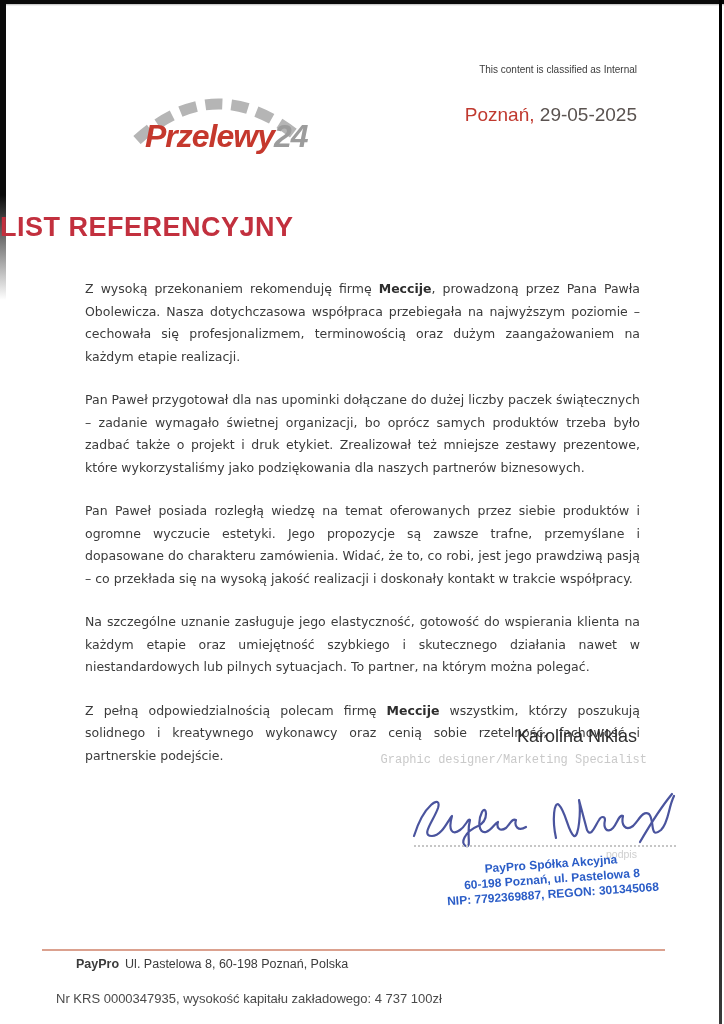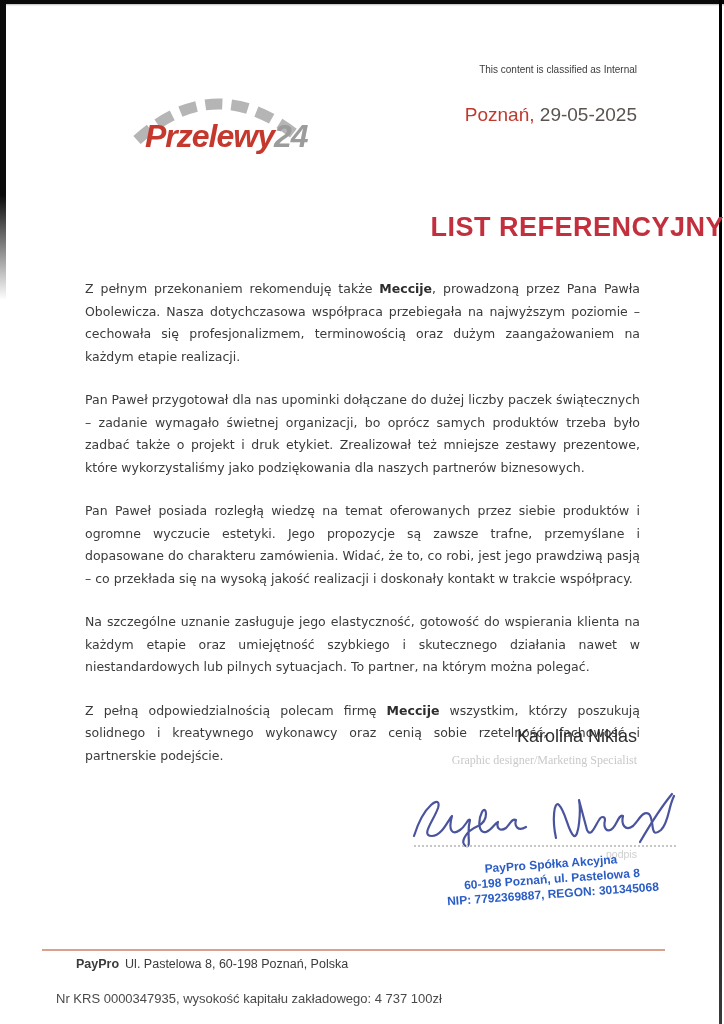--- a/index.html
+++ b/index.html
@@ -23,33 +23,33 @@
   .logo-text{position:absolute;left:0;top:32px;white-space:nowrap;
     font-family:"Liberation Sans",sans-serif;font-style:italic;font-weight:700;
     font-size:32px;letter-spacing:-1px;margin-left:46px;}
   .logo-red{color:#c5382d;}
   .logo-gray{color:#9c9c9c;}
   .date-line{position:absolute;top:104px;right:87px;font-size:19px;
     font-family:"Liberation Sans",sans-serif;text-align:right;}
   .date-city{color:#c0392f;}
   .date-value{color:#5a5350;}
   
-  .title{position:absolute;top:212px;left:0;width:724px;text-align:right;
+  .title{position:absolute;top:212px;left:0;width:724px;text-align:left;
     font-family:"Liberation Sans",sans-serif;font-weight:700;font-size:27px;
     letter-spacing:.5px;color:#c2303e;margin:0;}
   
   .body-text{position:absolute;left:85px;top:278px;width:555px;color:#3b3b3b;
     font-size:12.5px;line-height:22.5px;text-align:justify;}
   .body-text p{margin:0 0 21px 0;}
   .body-text b{color:#2d2d2d;}
   
   .signatory-name{position:absolute;top:726px;right:87px;font-size:18px;color:#2e2e2e;
     font-family:"Liberation Sans",sans-serif;}
-  .signatory-role{position:absolute;top:753px;right:87px;font-size:12px;color:#c9c9c9;
-    font-family:Liberation Serif, serif;}
+  .signatory-role{position:absolute;top:753px;right:77px;font-size:12px;color:#c9c9c9;
+    font-family:Liberation Mono, monospace;}
   .handwriting{position:absolute;left:408px;top:786px;width:272px;height:68px;}
   .sig-dots{position:absolute;left:414px;top:845px;width:262px;height:0;
     border-bottom:2px dotted #c6c6c6;}
   .sig-caption{position:absolute;left:606px;top:848px;font-size:10.5px;color:#cfcfcf;
     font-family:"Liberation Sans",sans-serif;}
   .stamp{position:absolute;left:428px;top:857px;width:248px;text-align:center;
     transform:rotate(-4deg);color:#2b5dc7;font-weight:700;
     font-family:"Liberation Sans",sans-serif;font-size:12px;line-height:15px;}
   
   .footer-divider{position:absolute;left:42px;top:949px;width:623px;height:2px;
@@ -82,21 +82,21 @@
     </div>
   </div>
 
   <div class="date-line">
     <span class="date-city">Poznań,</span><span class="date-value"> 29-05-2025</span>
   </div>
 
   <h1 class="title">LIST REFERENCYJNY</h1>
 
   <div class="body-text">
-    <p><span>Z pełnym przekonaniem rekomenduję także </span><b>Meccije</b><span>, prowadzoną przez Pana Pawła Obolewicza. Nasza dotychczasowa współpraca przebiegała na najwyższym poziomie – cechowała się profesjonalizmem, terminowością oraz dużym zaangażowaniem na każdym etapie realizacji.</span></p>
+    <p><span>Z wysoką przekonaniem rekomenduję firmę </span><b>Meccije</b><span>, prowadzoną przez Pana Pawła Obolewicza. Nasza dotychczasowa współpraca przebiegała na najwyższym poziomie – cechowała się profesjonalizmem, terminowością oraz dużym zaangażowaniem na każdym etapie realizacji.</span></p>
     <p><span>Pan Paweł przygotował dla nas upominki dołączane do dużej liczby paczek świątecznych – zadanie wymagało świetnej organizacji, bo oprócz samych produktów trzeba było zadbać także o projekt i druk etykiet. Zrealizował też mniejsze zestawy prezentowe, które wykorzystaliśmy jako podziękowania dla naszych partnerów biznesowych.</span></p>
     <p><span>Pan Paweł posiada rozległą wiedzę na temat oferowanych przez siebie produktów i ogromne wyczucie estetyki. Jego propozycje są zawsze trafne, przemyślane i dopasowane do charakteru zamówienia. Widać, że to, co robi, jest jego prawdziwą pasją – co przekłada się na wysoką jakość realizacji i doskonały kontakt w trakcie współpracy.</span></p>
     <p><span>Na szczególne uznanie zasługuje jego elastyczność, gotowość do wspierania klienta na każdym etapie oraz umiejętność szybkiego i skutecznego działania nawet w niestandardowych lub pilnych sytuacjach. To partner, na którym można polegać.</span></p>
     <p><span>Z pełną odpowiedzialnością polecam firmę </span><b>Meccije</b><span> wszystkim, którzy poszukują solidnego i kreatywnego wykonawcy oraz cenią sobie rzetelność, fachowość i partnerskie podejście.</span></p>
   </div>
 
   <div class="signatory-name">Karolina Niklas</div>
   <div class="signatory-role">Graphic designer/Marketing Specialist</div>
 
   <svg class="handwriting" viewBox="0 0 272 68">

